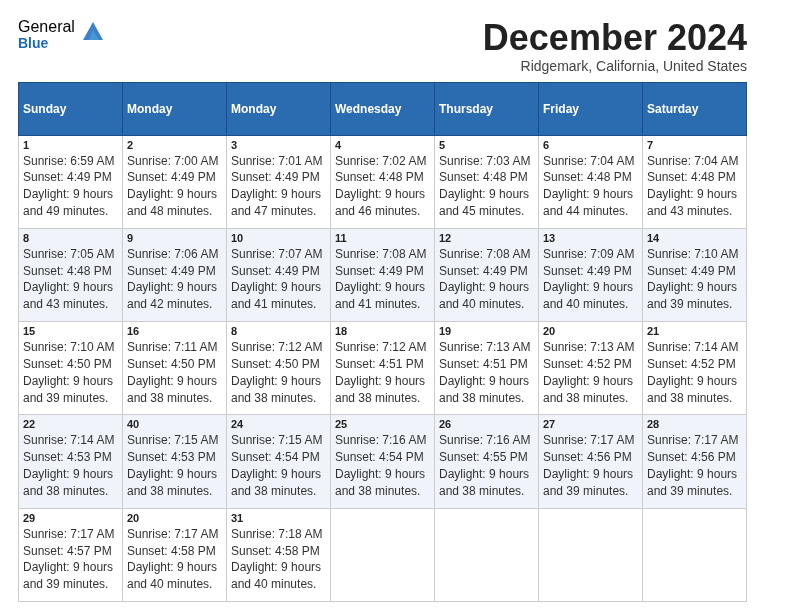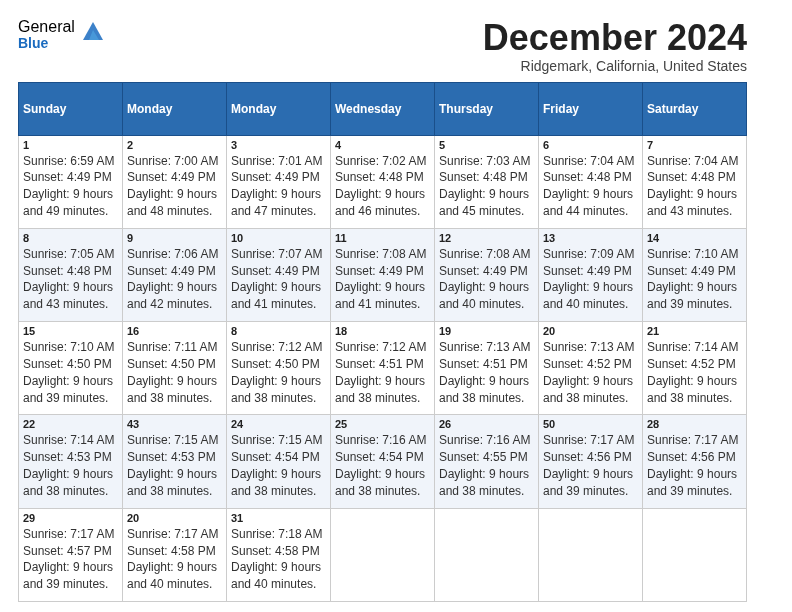--- a/index.html
+++ b/index.html
@@ -223,37 +223,37 @@
             <span class="day-num">21</span>
             <div class="day-info">Sunrise: 7:14 AM<br>Sunset: 4:52 PM<br>Daylight: 9 hours<br> and 38 minutes.</div>
           </td>
         </tr>
         <tr>
           <td>
             <span class="day-num">22</span>
             <div class="day-info">Sunrise: 7:14 AM<br>Sunset: 4:53 PM<br>Daylight: 9 hours<br> and 38 minutes.</div>
           </td>
           <td>
-            <span class="day-num">43</span>
+            <span class="day-num">40</span>
             <div class="day-info">Sunrise: 7:15 AM<br>Sunset: 4:53 PM<br>Daylight: 9 hours<br> and 38 minutes.</div>
           </td>
           <td>
             <span class="day-num">24</span>
             <div class="day-info">Sunrise: 7:15 AM<br>Sunset: 4:54 PM<br>Daylight: 9 hours<br> and 38 minutes.</div>
           </td>
           <td>
             <span class="day-num">25</span>
             <div class="day-info">Sunrise: 7:16 AM<br>Sunset: 4:54 PM<br>Daylight: 9 hours<br> and 38 minutes.</div>
           </td>
           <td>
             <span class="day-num">26</span>
             <div class="day-info">Sunrise: 7:16 AM<br>Sunset: 4:55 PM<br>Daylight: 9 hours<br> and 38 minutes.</div>
           </td>
           <td>
-            <span class="day-num">50</span>
+            <span class="day-num">27</span>
             <div class="day-info">Sunrise: 7:17 AM<br>Sunset: 4:56 PM<br>Daylight: 9 hours<br> and 39 minutes.</div>
           </td>
           <td>
             <span class="day-num">28</span>
             <div class="day-info">Sunrise: 7:17 AM<br>Sunset: 4:56 PM<br>Daylight: 9 hours<br> and 39 minutes.</div>
           </td>
         </tr>
         <tr>
           <td>
             <span class="day-num">29</span>

